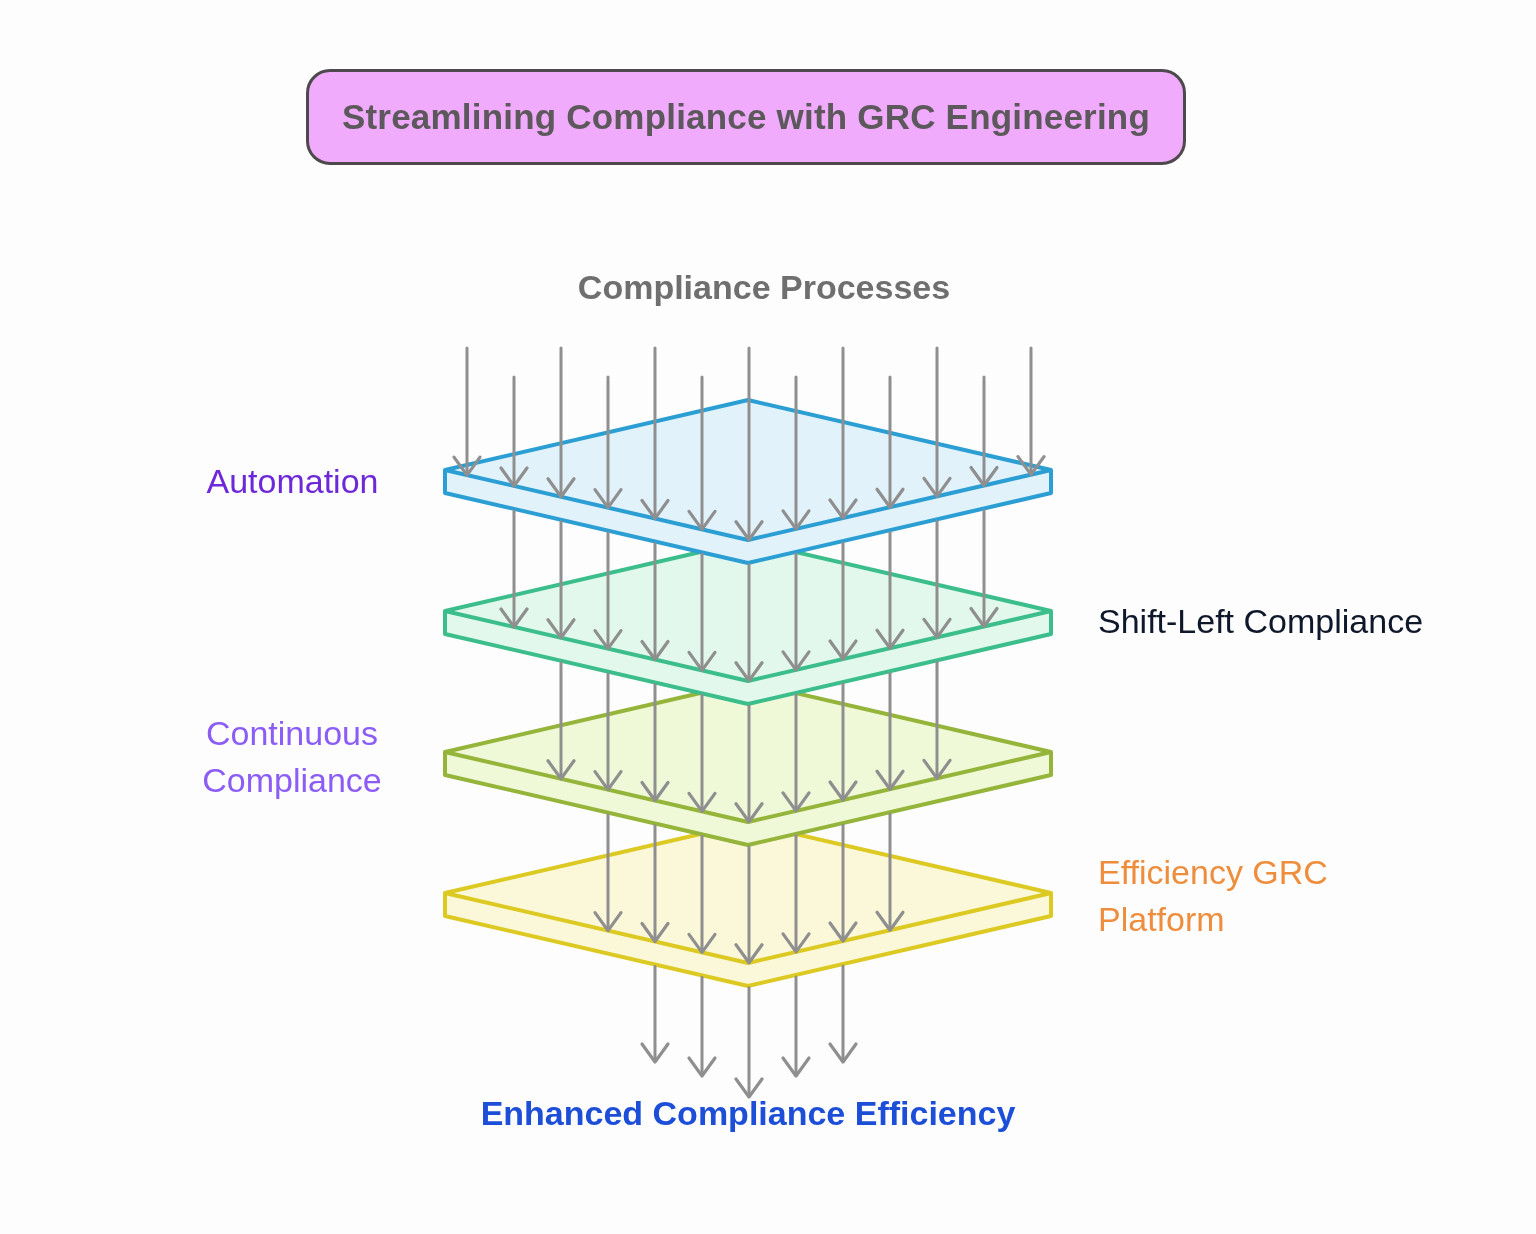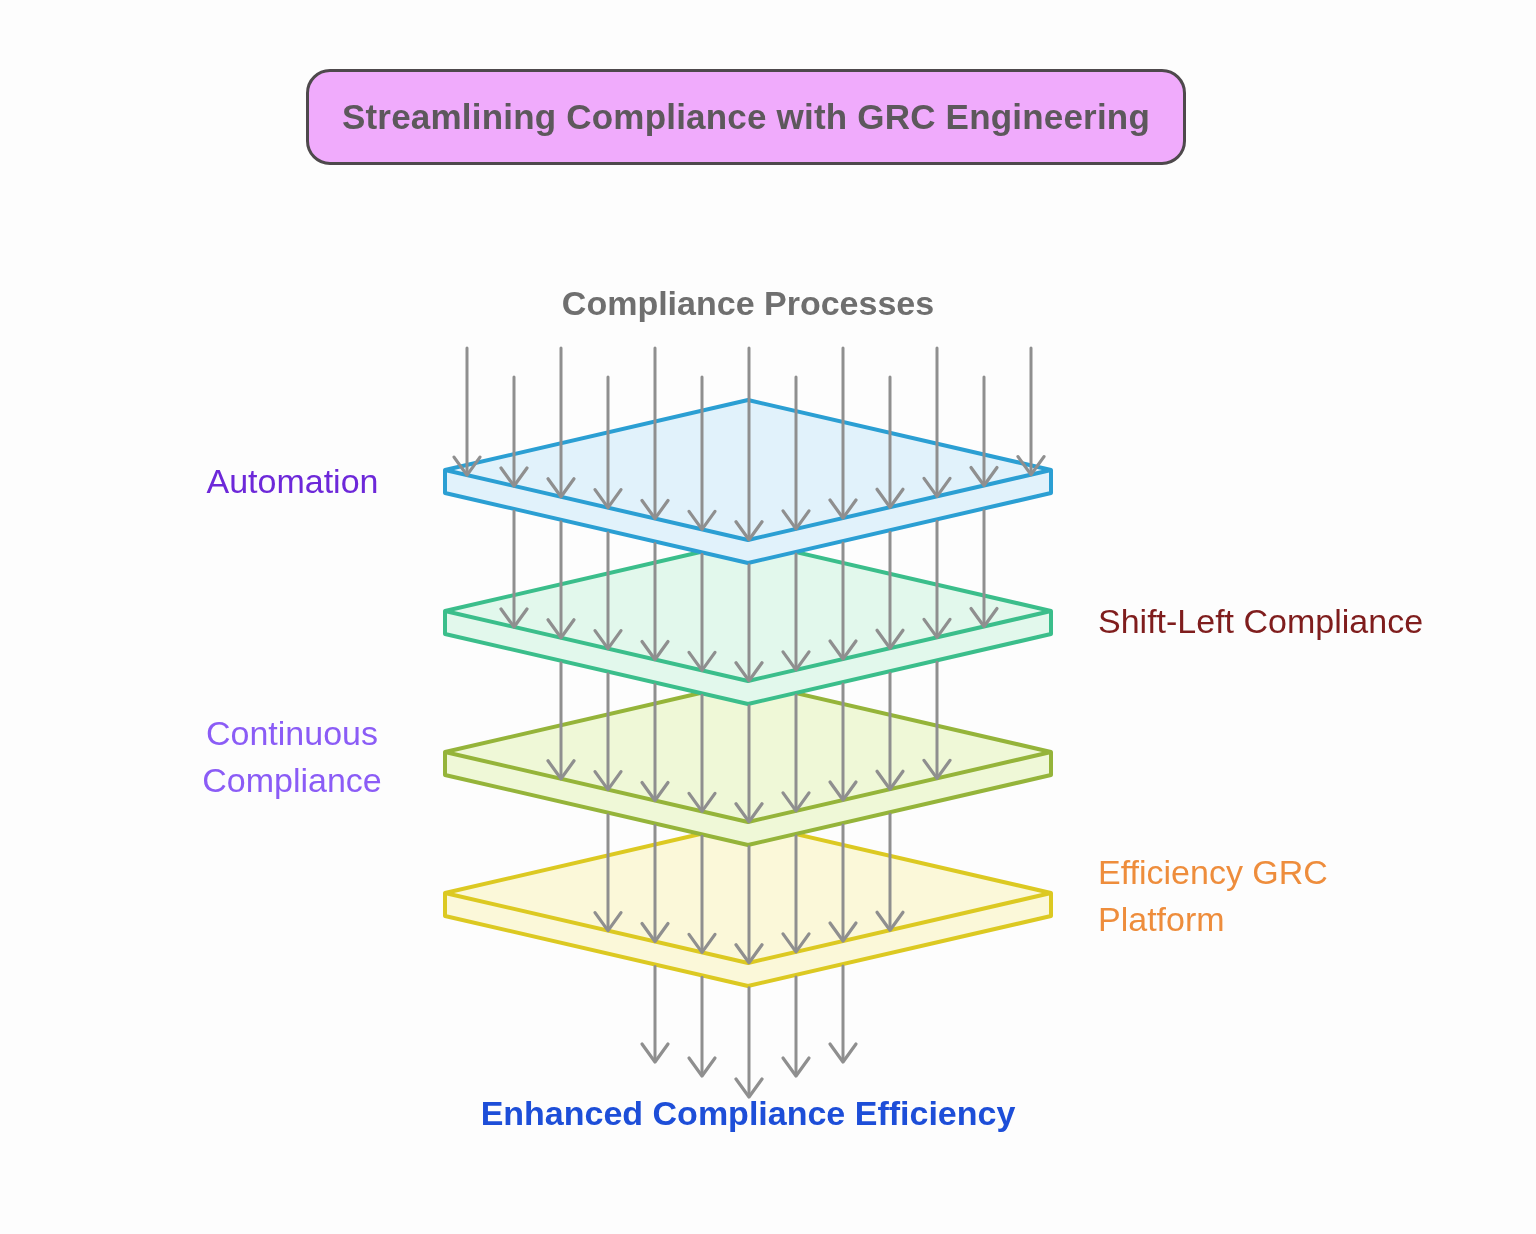--- a/index.html
+++ b/index.html
@@ -34,21 +34,21 @@
     letter-spacing: 0.2px;
   }
   .flow-label {
     position: absolute;
     left: 0;
     width: 1496px;
     text-align: center;
     font-size: 34px;
     font-weight: 700;
   }
-  .flow-label.top { top: 284px; }
+  .flow-label.top { top: 268px; padding-left: 16px; }
   .flow-label.bottom { top: 1094px; }
   .layer-label {
     position: absolute;
     font-size: 34px;
     font-weight: 500;
     line-height: 47px;
   }
   .layer-label.center { text-align: center; }
   #diagram {
     position: absolute;
@@ -267,21 +267,21 @@
     </svg>
 
   <div class="title-box" style="background: #f0abfc; border-color: rgb(78, 73, 76);">
     <span style="color: rgb(93, 88, 92);">Streamlining Compliance with GRC Engineering</span>
   </div>
 
   <div class="flow-label top" style="color: rgb(111, 111, 111);">Compliance Processes</div>
 
   <div class="layer-label center" style="left: 100px; top: 458px; width: 385px; color: #6d28d9;">Automation</div>
 
-  <div class="layer-label" style="left: 1098px; top: 598px; width: 420px; color: #7f1d1d;">Shift-Left Compliance</div>
+  <div class="layer-label" style="left: 1098px; top: 598px; width: 420px; color: #0f172a;">Shift-Left Compliance</div>
 
   <div class="layer-label center" style="left: 172px; top: 710px; width: 240px; color: #8b5cf6;">Continuous Compliance</div>
 
   <div class="layer-label" style="left: 1098px; top: 849px; width: 300px; color: rgb(238, 141, 60);">Efficiency GRC Platform</div>
 
   <div class="flow-label bottom" style="color: #1d4ed8;">Enhanced Compliance Efficiency</div>
 
 </div>
 
 </body></html>

